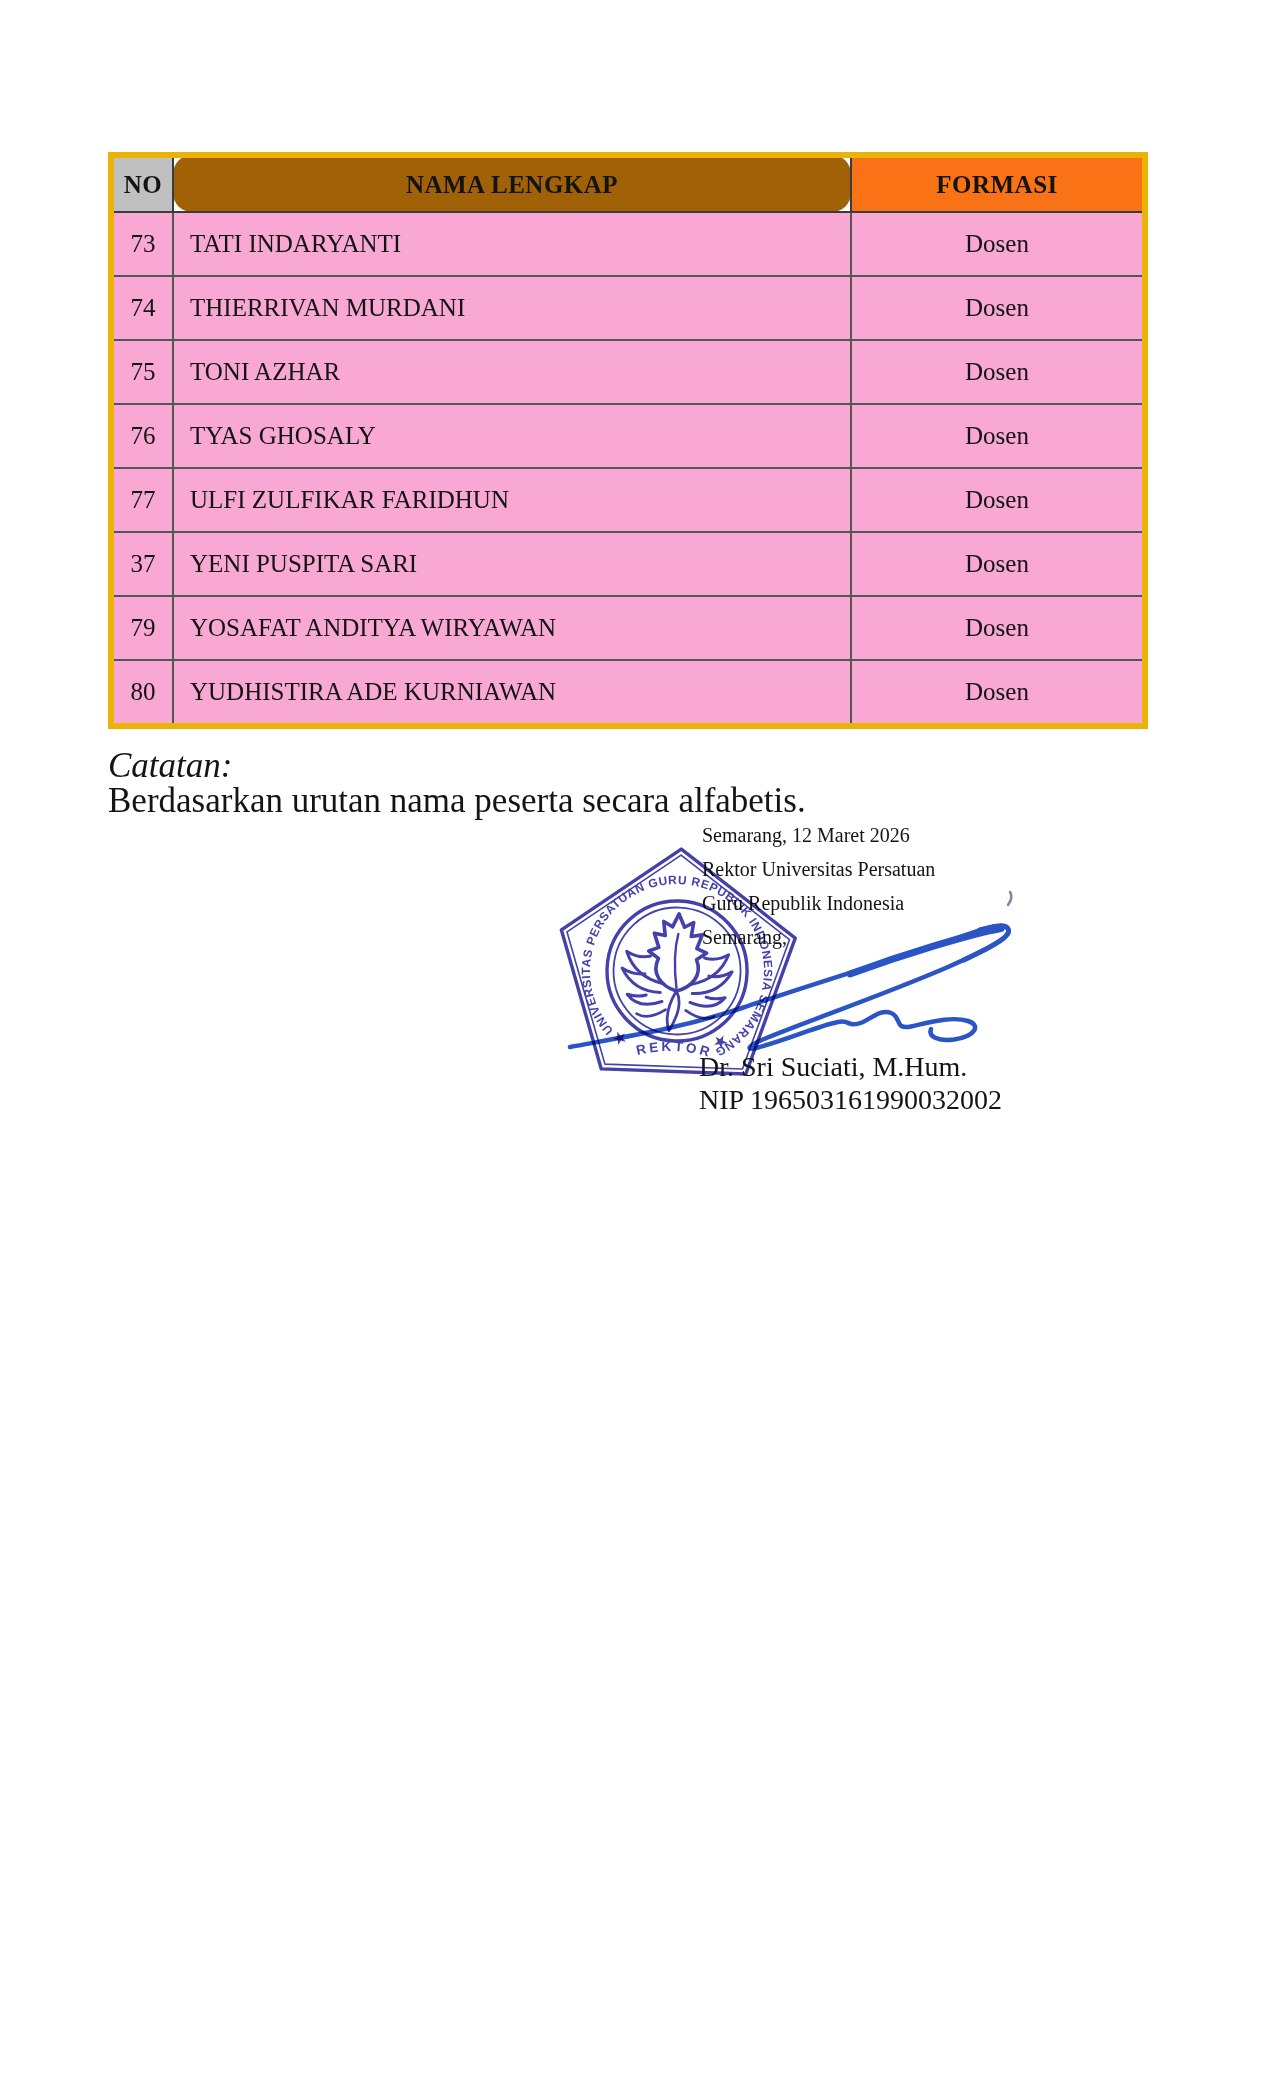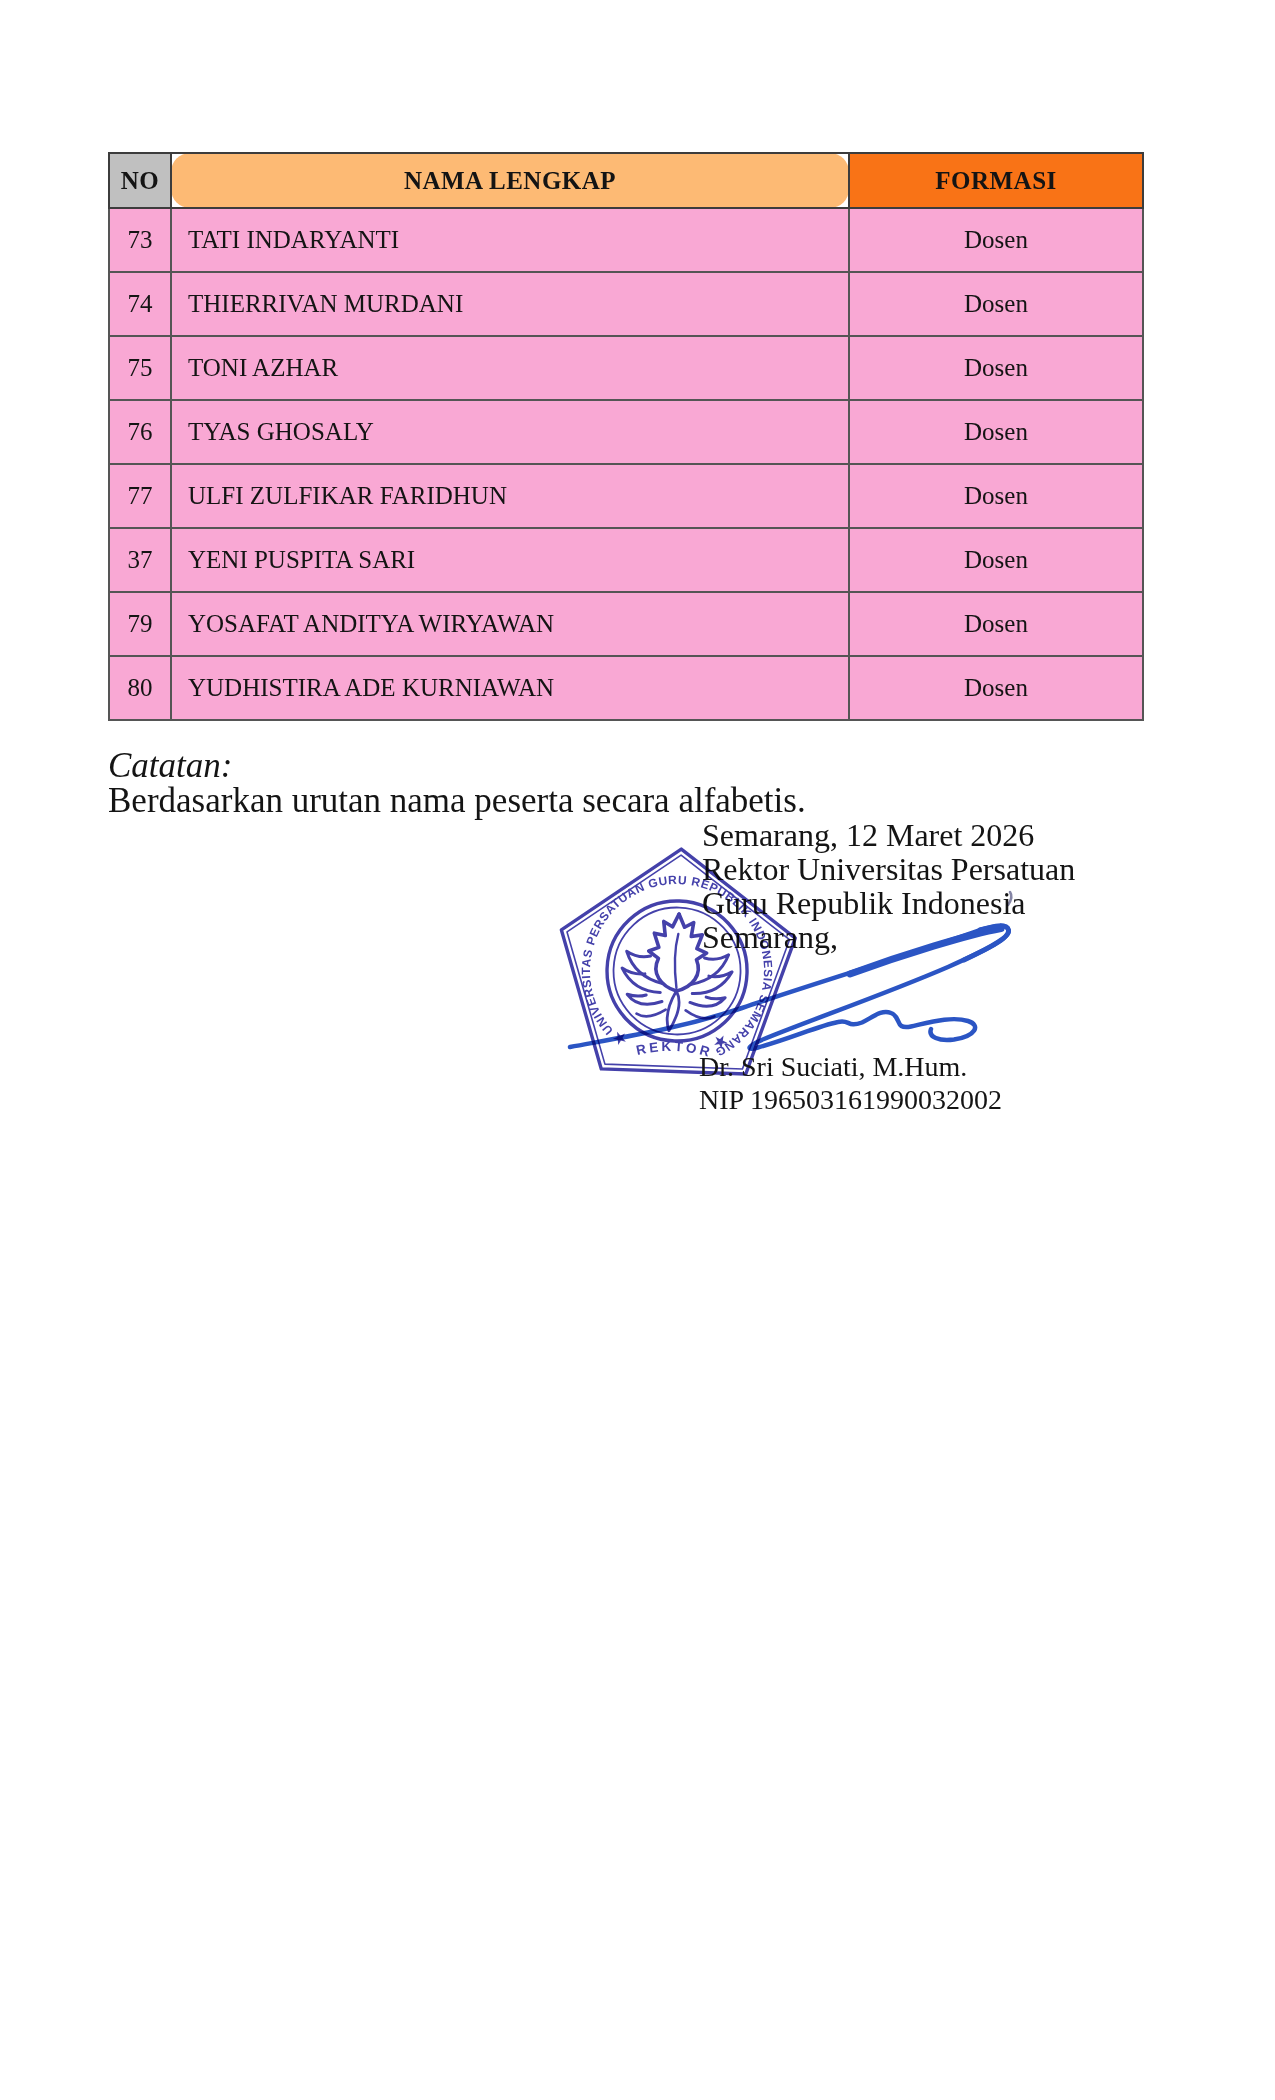--- a/index.html
+++ b/index.html
@@ -15,29 +15,29 @@
   .roster col.w-name { width:678px; }
   .roster col.w-formasi { width:294px; }
   .roster th {
     background:#c0c0c0; height:51px; font-size:25px; font-weight:bold;
     border:2px solid #3c3c3c; text-align:center; letter-spacing:.5px;
   }
   .roster td {
     height:60px; font-size:25px; border:2px solid #555;
     vertical-align:middle; background:#f9a8d4;
   }
-  .roster { border:2px solid #eab308;padding-left:14px; }
+  .roster { border:6px solid #eab308;padding-left:14px; }
   .roster td.c-no { text-align:center; }
   .roster td.c-name { text-align:left; padding-left:16px;margin-top:44px; }
   .roster td.c-formasi { text-align:center; }
   
   .note { position:absolute; left:108px; top:748px; font-size:35px; line-height:35px; }
   .note .note-label { font-style:italic; }
   
-  .sig-head { position:absolute; left:702px; top:818px; font-size:32px; line-height:34px; }
+  .sig-head { position:absolute; left:702px; top:818px; font-size:20px; line-height:34px; }
   .sig-name-block { position:absolute; left:699px; top:1050px; font-size:28px; line-height:33px; }
   
   .stamp-svg { position:absolute; left:547px; top:838px; width:270px; height:252px;
                mix-blend-mode:multiply; opacity:.95; }
   .ink-svg { position:absolute; left:550px; top:878px; width:480px; height:210px;
              mix-blend-mode:multiply; }
   .ring-font { font-family:"Liberation Sans", sans-serif; font-weight:bold; }
 </style>
 </head>
 <body>
@@ -46,21 +46,21 @@
 
   <table class="roster">
     <colgroup>
         <col class="w-no">
         <col class="w-name">
         <col class="w-formasi">
       </colgroup>
     <thead>
       <tr>
         <th style="background: rgb(192, 192, 192);">NO</th>
-        <th style="background: #fdba74; border-radius: 19px;">NAMA LENGKAP</th>
+        <th style="background: #a16207; border-radius: 19px;">NAMA LENGKAP</th>
         <th style="background: #f97316;">FORMASI</th>
       </tr>
     </thead>
     <tbody>
         <tr>
           <td class="c-no">73</td>
           <td class="c-name">TATI INDARYANTI</td>
           <td class="c-formasi">Dosen</td>
         </tr>
         <tr>

